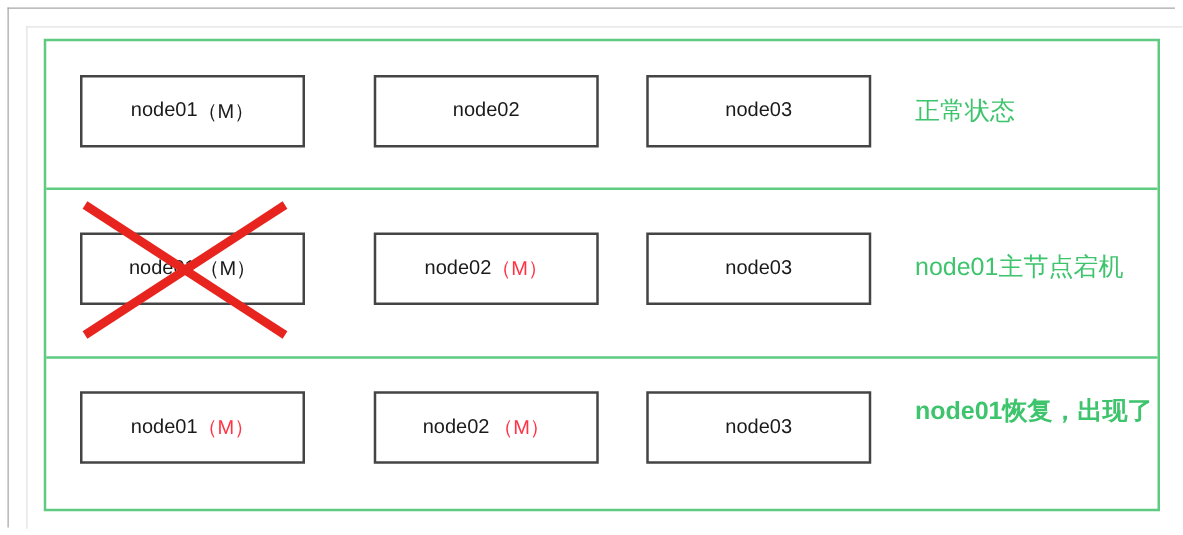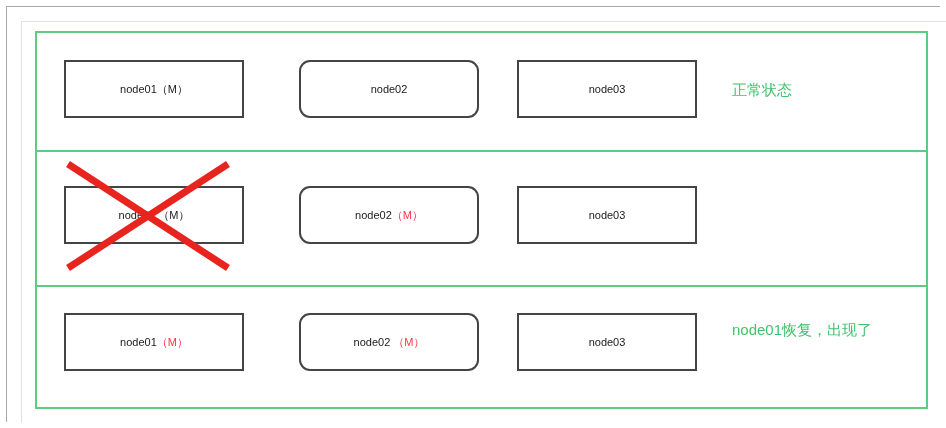--- a/index.html
+++ b/index.html
@@ -73,51 +73,51 @@
   .node-box {
     position: absolute;
     width: 180px;
     height: 58px;
     border: 2px solid #444444;
     box-sizing: border-box;
     background: #ffffff;
     display: flex;
     align-items: center;
     justify-content: center;
-    font-size: 11px;
+    font-size: 16px;
     color: #1a1a1a;
     white-space: nowrap;
     letter-spacing: 0px;
   }
   .node-box .node-name { color: #1a1a1a; }
   .node-box .role-tag { color: #1a1a1a; }
   .node-box .role-tag.red { color: #ff3344; }
   .node-box .role-tag.spaced { margin-left: 3px; }
 
   .col-1 { left: 27px; }
-  .col-2 { left: 262px; border-radius: 11px; }
+  .col-2 { left: 262px; }
   .col-3 { left: 480px; }
 
   
   #row-normal     .node-box { top: 27px; }
   #row-failover   .node-box { top: 34px; }
   #row-splitbrain .node-box { top: 26px; }
 
   
   .row-label {
     position: absolute;
     left: 695px;
-    font-size: 15px;
+    font-size: 20px;
     color: #3ec46d;
     line-height: 29px;
     white-space: nowrap;
   }
   #row-normal     .row-label { top: 42px; }
   #row-failover   .row-label { top: 48px; }
-  #row-splitbrain .row-label { top: 28px; }
+  #row-splitbrain .row-label { top: 28px; font-weight: bold; }
 
   
   .cross-overlay {
     position: absolute;
     left: 23px;
     top: 4px;
     width: 190px;
     height: 118px;
     pointer-events: none;
   }
@@ -167,20 +167,23 @@
         <line x1="168" y1="8" x2="8" y2="112"></line>
       </svg>
       <div class="node-box col-2">
         <span class="node-name">node02</span>
           <span class="role-tag red">（M）</span>
       </div>
       <div class="node-box col-3">
         <span class="node-name">node03</span>
           <span class="role-tag"></span>
       </div>
+      <div class="row-label">
+        <div>node01主节点宕机</div>
+      </div>
     </div>
   </div>
 
   <div class="table-row" id="row-splitbrain">
     <div class="row-inner">
       <div class="node-box col-1">
         <span class="node-name">node01</span>
           <span class="role-tag red">（M）</span>
       </div>
       <div class="node-box col-2">

